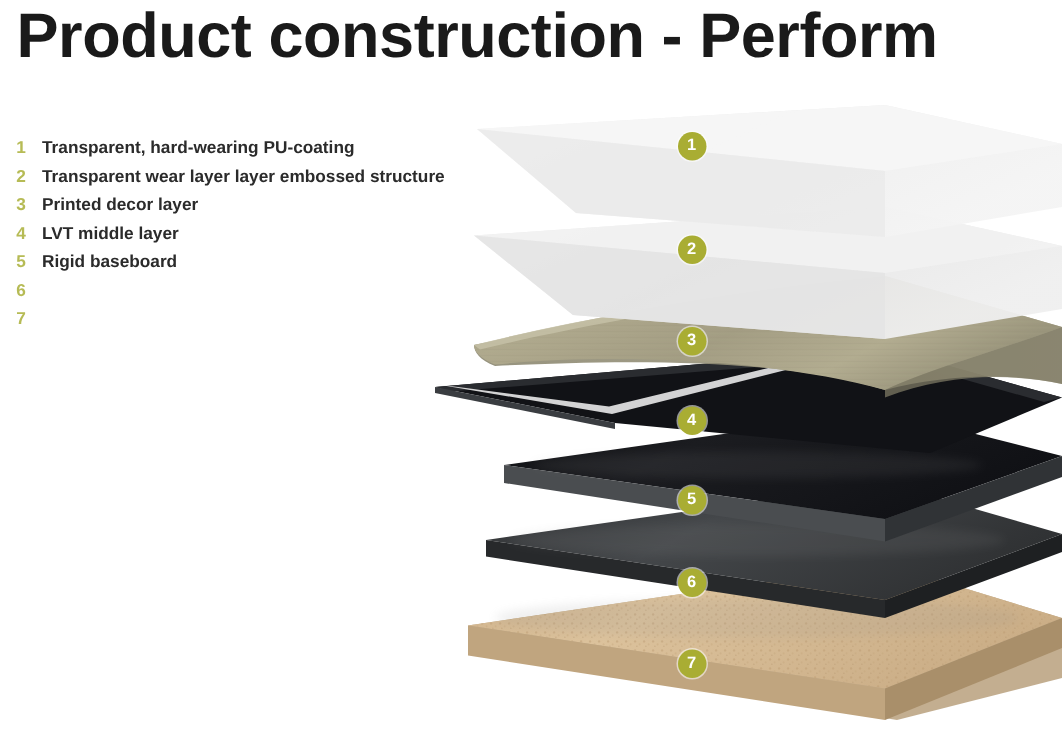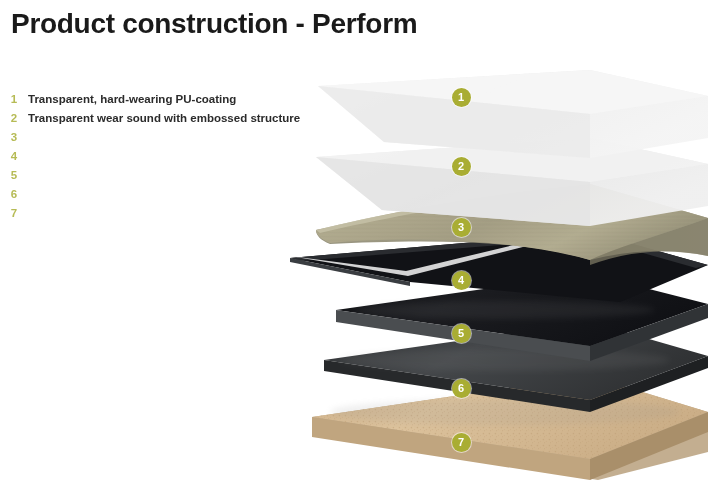--- a/index.html
+++ b/index.html
@@ -19,21 +19,21 @@
     height: 486px;
     background: #ffffff;
     overflow: hidden;
   }
 
   
   #page-title {
     position: absolute;
     left: 11px;
     top: 4px;
-    font-size: 28px;
+    font-size: 42px;
     font-weight: bold;
     letter-spacing: -0.3px;
     color: #1a1a1a;
     line-height: 40px;
     white-space: nowrap;
   }
 
   
   #legend {
     position: absolute;
@@ -106,33 +106,36 @@
 
   <div id="legend">
 
     <div class="legend-row">
       <span class="legend-num">1</span>
       <span class="legend-label">Transparent, hard-wearing PU-coating</span>
     </div>
 
     <div class="legend-row">
       <span class="legend-num">2</span>
-      <span class="legend-label">Transparent wear sound with embossed structure</span>
+      <span class="legend-label">Transparent wear layer layer embossed structure</span>
     </div>
 
     <div class="legend-row">
       <span class="legend-num">3</span>
+      <span class="legend-label">Printed decor layer</span>
     </div>
 
     <div class="legend-row">
       <span class="legend-num">4</span>
+      <span class="legend-label">LVT middle layer</span>
     </div>
 
     <div class="legend-row">
       <span class="legend-num">5</span>
+      <span class="legend-label">Rigid baseboard</span>
     </div>
 
     <div class="legend-row">
       <span class="legend-num">6</span>
     </div>
 
     <div class="legend-row">
       <span class="legend-num">7</span>
     </div>
 

